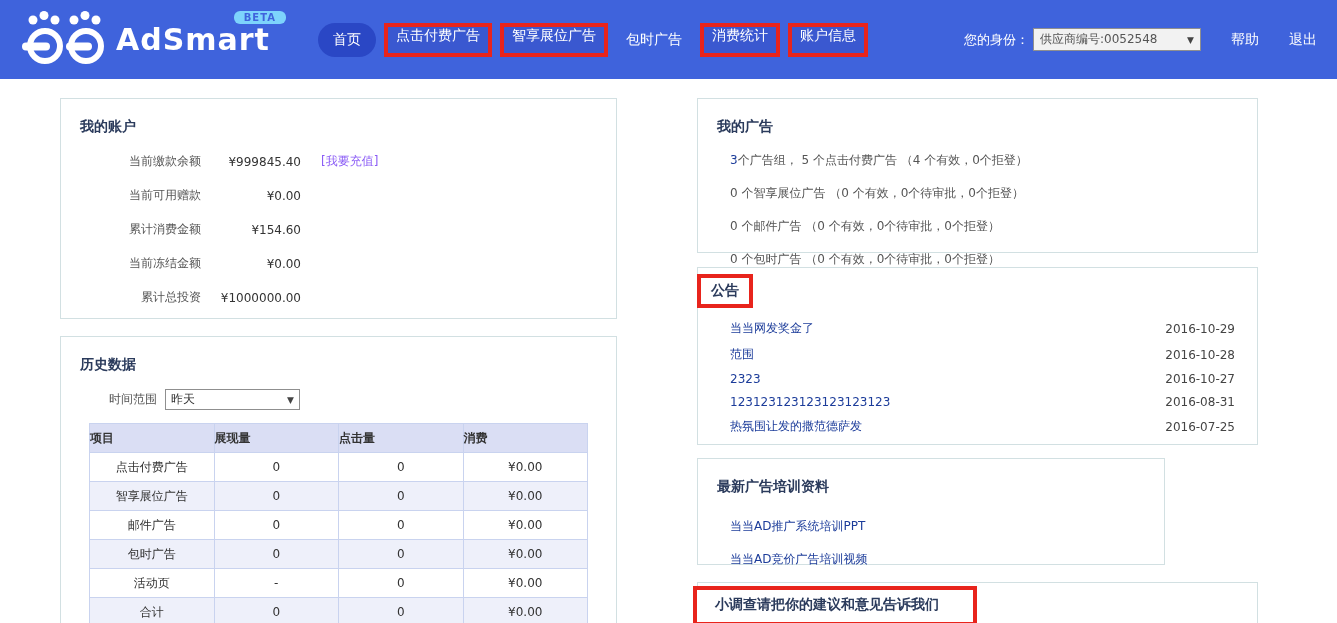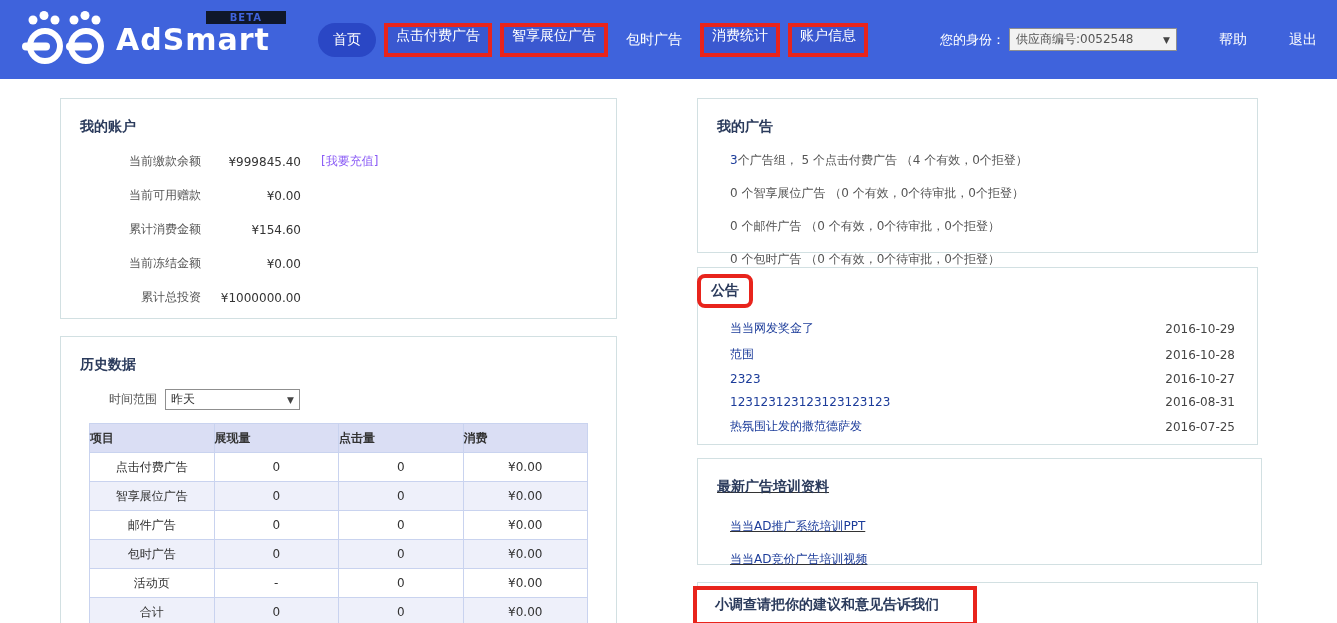--- a/index.html
+++ b/index.html
@@ -5,42 +5,42 @@
   * { margin:0; padding:0; box-sizing:border-box; }
   html,body { width:1337px; height:623px; overflow:hidden; background:#fff;
     font-family:"DejaVu Sans","Liberation Sans",sans-serif; font-size:12px; color:#333; }
 
   
   .navbar { position:absolute; top:0; left:0; width:1337px; height:79px;
     background:#3f63dc; display:flex; align-items:center; }
   .brand { display:flex; align-items:center; margin-left:22px; flex:0 0 auto; }
   .brand-name { position:relative; color:#fff; font-size:30px; font-weight:bold;
     letter-spacing:1px; margin-left:12px; padding-right:14px; }
-  .beta-badge { position:absolute; top:-11px; right:-2px; background:#0f172a; color:#3f63dc;
-    font-size:10px; font-weight:bold; padding:1px 24px; border-radius:0; letter-spacing:1px; }
+  .beta-badge { position:absolute; top:-11px; right:-2px; background:#7dd3fc; color:#3f63dc;
+    font-size:10px; font-weight:bold; padding:1px 10px; border-radius:6px; letter-spacing:1px; }
   .nav { display:flex; margin-left:34px; gap:8px; }
   .nav-item { color:#fff; font-size:14px; white-space:nowrap; padding:8px 10px; cursor:pointer; }
   .nav-item.pill { background:#2a47c5; border-radius:17px; padding:8px 15px; }
   .hl-nav { border:4px solid #e8241c; background:#3a58d0; }
   .hl-nav .nav-item { padding:6px 8px; }
-  .nav-right { margin-left:auto; display:flex; align-items:center; margin-right:20px; gap:42px; }
+  .nav-right { margin-left:auto; display:flex; align-items:center; margin-right:20px; gap:30px; }
   .identity { display:flex; align-items:center; color:#fff; font-size:13px; white-space:nowrap; }
   .select-box { margin-left:4px; background:#f2f2f2; border:1px solid #8f8f8f; height:23px;
     min-width:168px; display:flex; align-items:center; justify-content:space-between;
     padding:1px 6px; color:#555; font-size:12px; cursor:pointer; }
   .caret { font-size:9px; color:#444; margin-left:8px; }
   .nav-link { color:#fff; font-size:14px; cursor:pointer; white-space:nowrap; }
 
   
   .card { position:absolute; background:#fff; border:1px solid #d2e0e2; }
   #card-account  { left:60px;  top:98px;  width:557px; height:221px; }
   #card-history  { left:60px;  top:336px; width:557px; height:310px; }
   #card-myads    { left:697px; top:98px;  width:561px; height:155px; }
   #card-notice   { left:697px; top:267px; width:561px; height:178px; }
-  #card-training { left:697px; top:458px; width:565px; height:107px;text-decoration:underline; }
+  #card-training { left:697px; top:458px; width:468px; height:107px; }
   #card-survey   { left:697px; top:582px; width:561px; height:70px; }
   .card-title { font-size:14px; font-weight:bold; color:#2b3b5c; margin:19px 0 0 19px; }
 
   
   .acct-row { display:flex; align-items:center; margin:17px 0 0 28px; }
   .acct-row:first-of-type { margin-top:24px; }
   .acct-label { width:112px; text-align:right; color:#555; }
   .acct-value { width:100px; text-align:right; color:#333; }
   .acct-action { margin-left:20px; color:#8b5cf6; cursor:pointer; }
 
@@ -229,21 +229,21 @@
   </div>
   <div class="ad-line">
     <span>0</span><span> 个邮件广告 （0 个有效，0个待审批，0个拒登）</span>
   </div>
   <div class="ad-line">
     <span>0</span><span> 个包时广告 （0 个有效，0个待审批，0个拒登）</span>
   </div>
 </div>
 
 <div class="card" id="card-notice">
-  <span class="hl-title" style="margin-left:-1px;border-radius:8px;">
+  <span class="hl-title" style="margin-left:-1px;">
     <span class="card-title">公告</span>
   </span>
   <div class="notice-item">
     <span class="notice-link">当当网发奖金了</span>
     <span class="notice-date">2016-10-29</span>
   </div>
   <div class="notice-item">
     <span class="notice-link">范围</span>
     <span class="notice-date">2016-10-28</span>
   </div>

